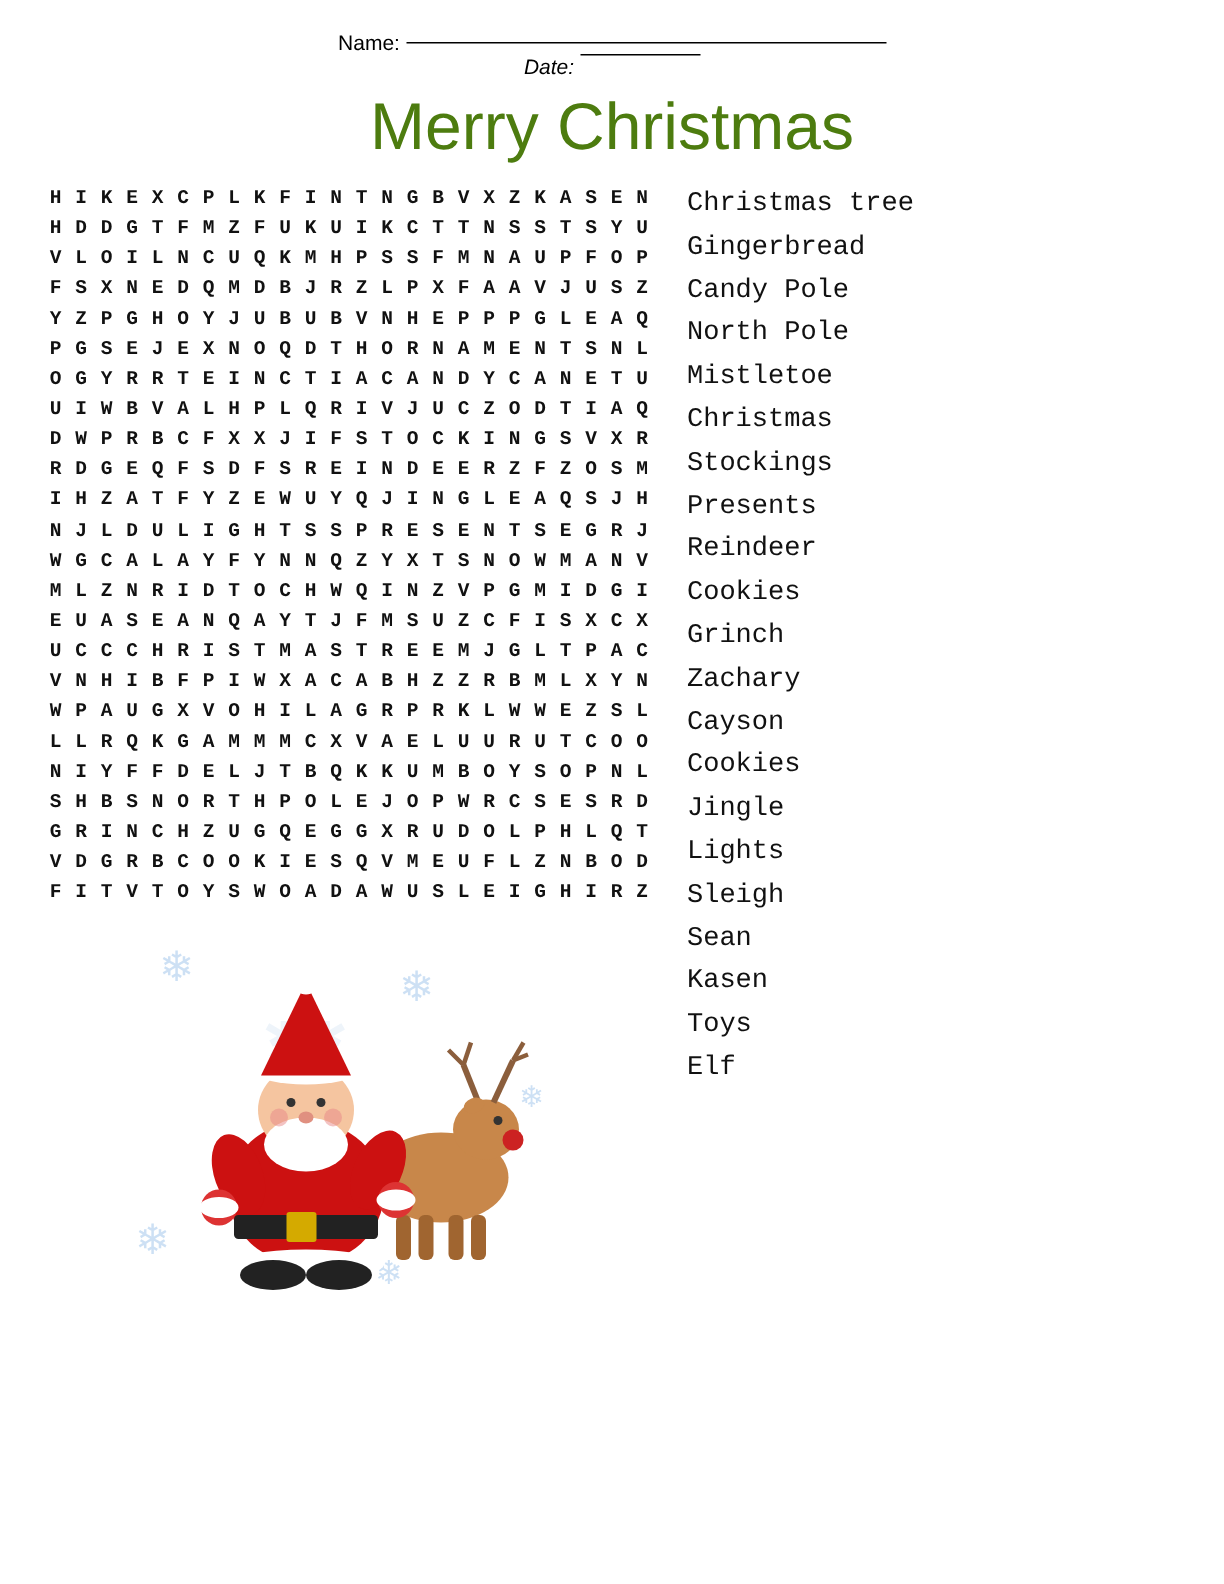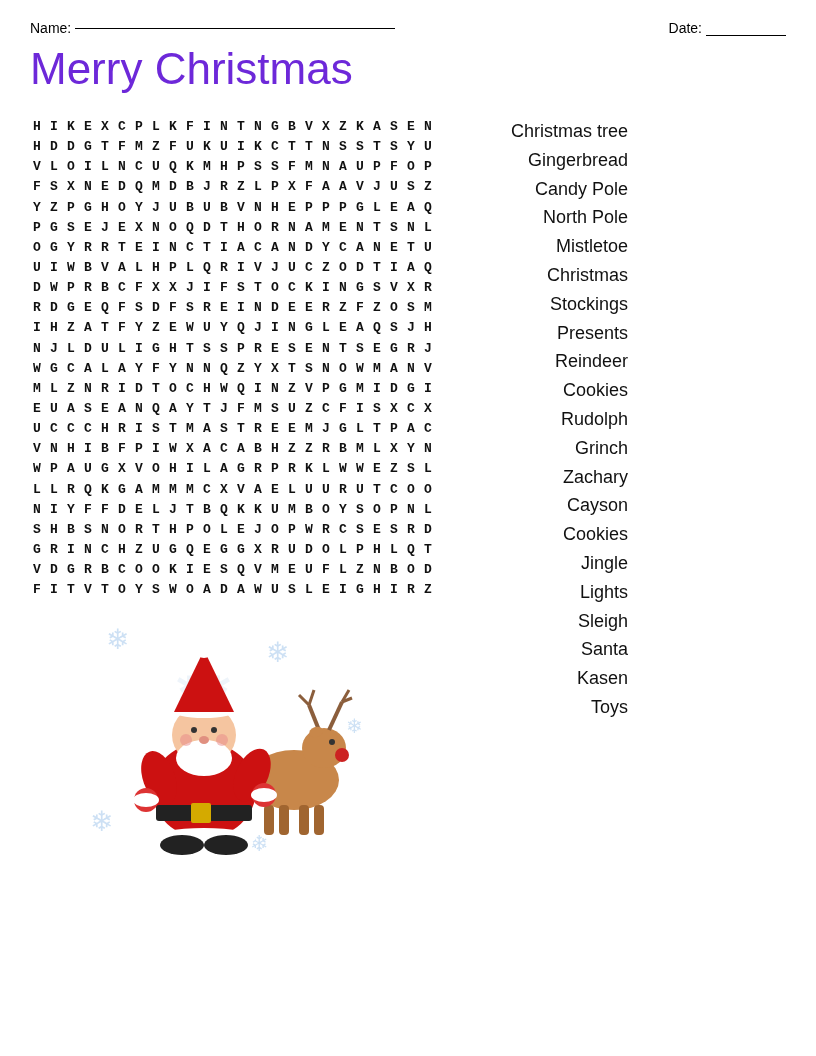--- a/index.html
+++ b/index.html
@@ -9,47 +9,50 @@
       background: white;
       font-family: Arial, sans-serif;
       padding: 20px 30px;
     }
     .header-row {
       display: flex;
       justify-content: space-between;
       align-items: center;
       margin-bottom: 8px;
       font-size: 14px;
+      flex-direction: column;
     }
     .name-field {
       display: flex;
       align-items: center;
       gap: 4px;
     }
     .name-line {
       display: inline-block;
       width: 320px;
       border-bottom: 1px solid black;
     }
     .date-field {
       display: flex;
-      align-items: flex-end;
+      align-items: flex-start;
       gap: 4px;
+      font-style: italic;
     }
     .date-line {
       display: inline-block;
       width: 80px;
       border-bottom: 1px solid black;
     }
     .title {
+      text-align: center;
       font-size: 44px;
       font-family: 'Comic Sans MS', cursive, sans-serif;
       font-weight: normal;
-      margin-bottom: 23px;
-      color: #6d28d9;
+      margin-bottom: 12px;
+      color: #4d7c0f;
     }
     .main-content {
       display: flex;
       gap: 10px;
     }
     .puzzle-area {
       flex: 0 0 auto;
     }
     .word-grid {
       font-family: 'Courier New', monospace;
@@ -65,24 +68,23 @@
     .word-grid .cell {
       width: 17px;
       text-align: center;
     }
     .word-list-area {
       flex: 0 0 180px;
       padding-left: 10px;
     }
     .word-list-item {
       font-size: 18px;
-      font-family: Liberation Sans, sans-serif;
+      font-family: Liberation Mono, monospace;
       line-height: 1.6;
       color: #111;
-      text-align: right;
     }
     .bottom-area {
       display: flex;
       justify-content: center;
       margin-top: 10px;
     }
     .santa-image {
       width: 320px;
       height: 260px;
       position: relative;
@@ -834,25 +836,25 @@
       <div class="word-list-item">Christmas tree</div>
       <div class="word-list-item">Gingerbread</div>
       <div class="word-list-item">Candy Pole</div>
       <div class="word-list-item">North Pole</div>
       <div class="word-list-item">Mistletoe</div>
       <div class="word-list-item">Christmas</div>
       <div class="word-list-item">Stockings</div>
       <div class="word-list-item">Presents</div>
       <div class="word-list-item">Reindeer</div>
       <div class="word-list-item">Cookies</div>
-      <div class="word-list-item">Rudolph</div>
       <div class="word-list-item">Grinch</div>
       <div class="word-list-item">Zachary</div>
       <div class="word-list-item">Cayson</div>
       <div class="word-list-item">Cookies</div>
       <div class="word-list-item">Jingle</div>
       <div class="word-list-item">Lights</div>
       <div class="word-list-item">Sleigh</div>
-      <div class="word-list-item">Santa</div>
+      <div class="word-list-item">Sean</div>
       <div class="word-list-item">Kasen</div>
       <div class="word-list-item">Toys</div>
+      <div class="word-list-item">Elf</div>
     </div>
 </div>
 
 </body></html>

